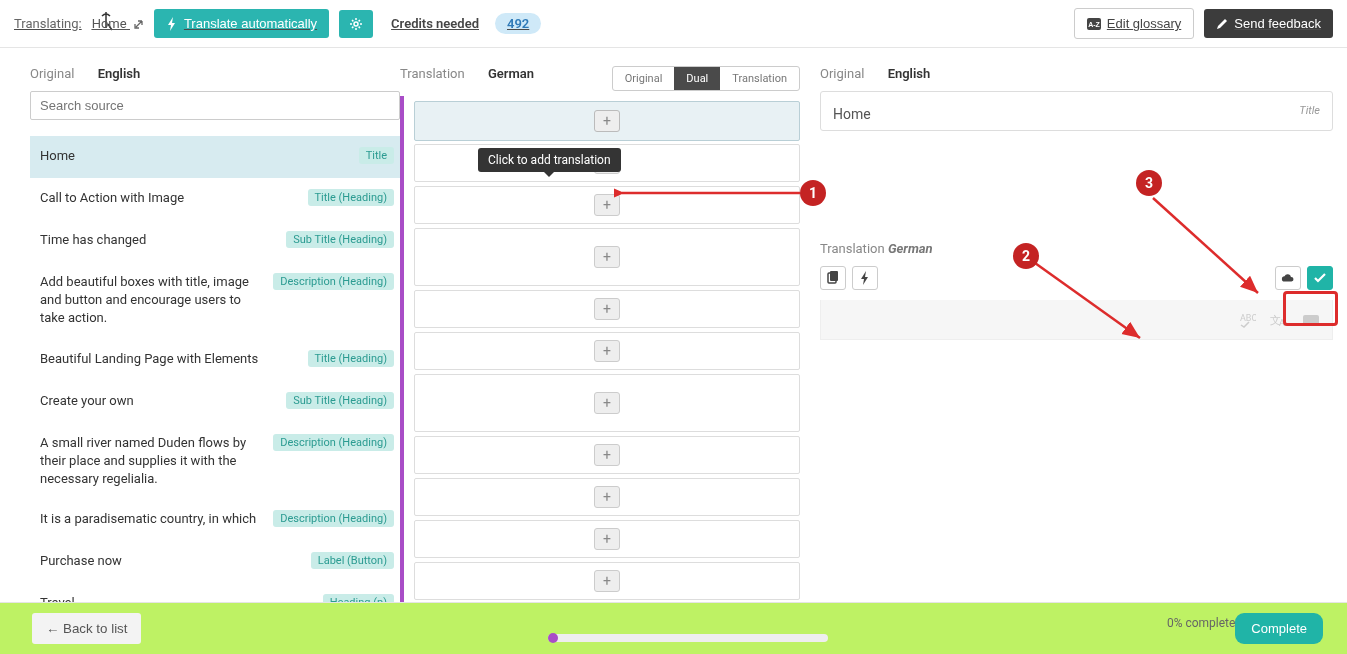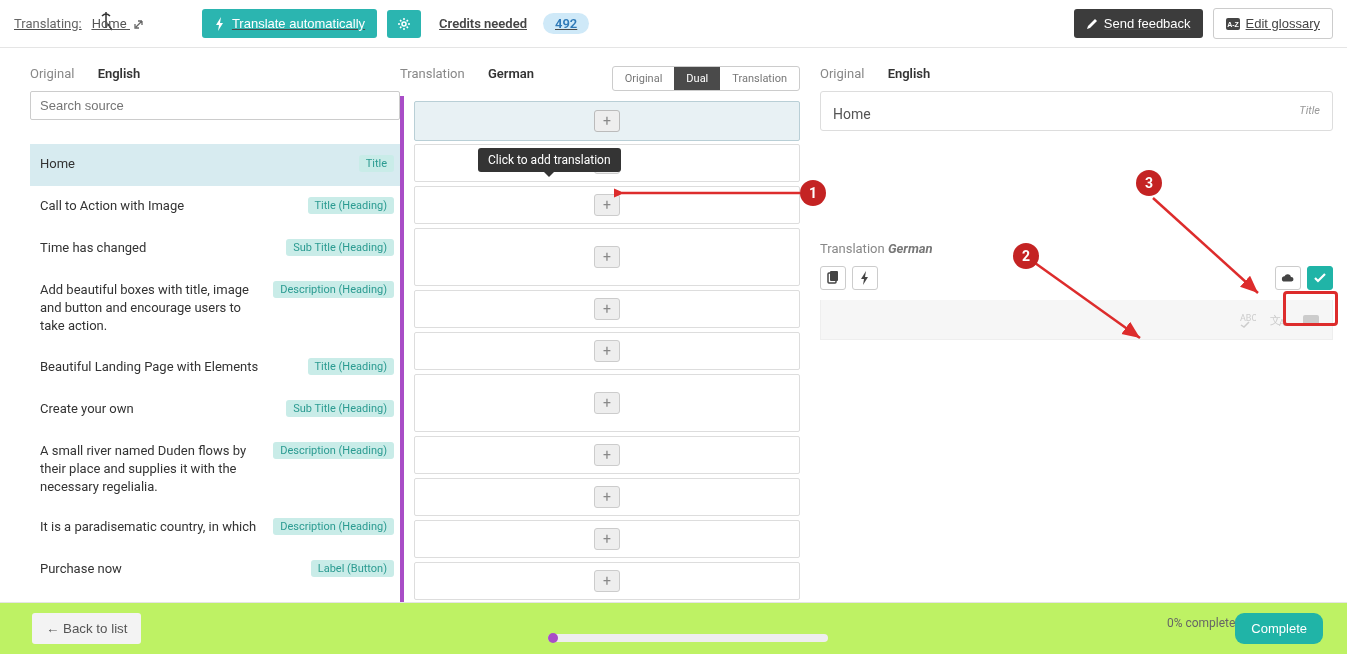--- a/index.html
+++ b/index.html
@@ -4,37 +4,37 @@
 <style>
 * { box-sizing: border-box; margin: 0; padding: 0; }
 body { font-family: -apple-system, BlinkMacSystemFont, "Segoe UI", Roboto, sans-serif; font-size: 13px; color: #4a4a4a; background: #fff; overflow: hidden; }
 
 .topbar { display: flex; align-items: center; padding: 8px 14px; border-bottom: 1px solid #e5e5e5; gap: 10px; text-decoration: underline; }
 .topbar .translating { color: #666; }
 .topbar .page-link { color: #555; text-decoration: underline; cursor: pointer; position: relative;}
 .topbar .page-link svg { vertical-align: middle; margin-left: 3px;}
 .cursor-icon { position: absolute; left: 99px; top: 10px; pointer-events:none;}
 .btn { display: inline-flex; align-items: center; gap: 6px; border: none; border-radius: 3px; padding: 7px 12px; font-size: 13px; cursor: pointer; }
-.btn-teal { background: #2bb5b0; color: #fff; margin-left: 48px; }
+.btn-teal { background: #2bb5b0; color: #fff; }
 .btn-teal-split { background: #2bb5b0; color: #fff; padding: 7px 10px; }
 .btn-dark { background: #3c3c3c; color: #fff; }
 .btn-light { background: #fff; color: #444; border: 1px solid #ccc; }
 .credits-label { margin-left: 8px; font-weight: 600; color: #444; }
 .credits-val { background: #cfe9f8; color: #2f7ab8; padding: 3px 12px; border-radius: 12px; font-weight: 600; margin-left: 6px; }
 .spacer { flex: 1; }
 
 .main { display: flex; height: 555px; padding: 0 14px 0 30px; }
 .col-left { width: 370px; padding-top: 18px; position: relative;}
 .col-mid { width: 400px; padding-top: 18px; position: relative;}
 .col-right { flex: 1; padding: 18px 0 0 20px; position: relative;}
 
 .col-header { font-size: 13px; color: #888; margin-bottom: 10px; }
 .col-header strong { color: #333; font-weight: 600; margin-left: 20px; }
 
-.search-src { width: 100%; border: 1px solid #ccc; padding: 6px 9px; font-size: 13px; color: #666; border-radius: 2px; margin-bottom: 24px; }
+.search-src { width: 100%; border: 1px solid #ccc; padding: 6px 9px; font-size: 13px; color: #666; border-radius: 2px; margin-bottom: 16px; }
 
 .src-list { }
 .src-item { display: flex; align-items: flex-start; justify-content: space-between; padding: 11px 6px 11px 10px; border-bottom: 0; min-height: 42px; gap: 8px;}
 .src-item.selected { background: #d7ebf0; }
 .src-item .src-text { flex: 1; color: #333; font-size: 13px; line-height: 1.4;}
 .src-tag { background: #c9ece8; color: #2b9b91; font-size: 11px; padding: 2px 7px; border-radius: 3px; white-space: nowrap; align-self: flex-start;}
 
 .purple-bar { position: absolute; left: 0; top: 48px; bottom: 0; width: 4px; background: #a94dc7; }
 .mid-header-row { display:flex; align-items:center; justify-content:space-between; margin-bottom:10px;}
 .view-toggle { display: inline-flex; border: 1px solid #ccc; border-radius: 3px; overflow: hidden; font-size: 11px;}
@@ -104,32 +104,32 @@
   </button>
   <button class="btn btn-teal-split">
     <svg width="14" height="14" viewBox="0 0 14 14">
         <circle cx="7" cy="7" r="2" fill="none" stroke="#fff" stroke-width="1.5"></circle>
         <path d="M7 1v2M7 11v2M1 7h2M11 7h2M3 3l1.4 1.4M9.6 9.6L11 11M11 3L9.6 4.4M4.4 9.6L3 11" stroke="#fff" stroke-width="1.5"></path>
       </svg>
   </button>
   <span class="credits-label">Credits needed</span>
   <span class="credits-val">492</span>
   <span class="spacer"></span>
-  <button class="btn btn-dark">
-    <svg width="12" height="12" viewBox="0 0 12 12">
-        <path d="M1 11l1-3 7-7 2 2-7 7z" fill="#fff"></path>
-      </svg>
-    <span>Send feedback</span>
-  </button>
   <button class="btn btn-light">
     <svg width="14" height="12" viewBox="0 0 14 12">
         <rect x="0" y="0" width="14" height="12" rx="2" fill="#444"></rect>
         <text x="7" y="9" font-size="7" fill="#fff" text-anchor="middle" font-weight="bold">A-Z</text>
       </svg>
     <span>Edit glossary</span>
+  </button>
+  <button class="btn btn-dark">
+    <svg width="12" height="12" viewBox="0 0 12 12">
+        <path d="M1 11l1-3 7-7 2 2-7 7z" fill="#fff"></path>
+      </svg>
+    <span>Send feedback</span>
   </button>
 </div>
 
 <div class="main">
 
   <div class="col-left">
     <div class="col-header">
       <span>Original</span> <strong>English</strong>
     </div>
     <input class="search-src" placeholder="Search source" style="">

